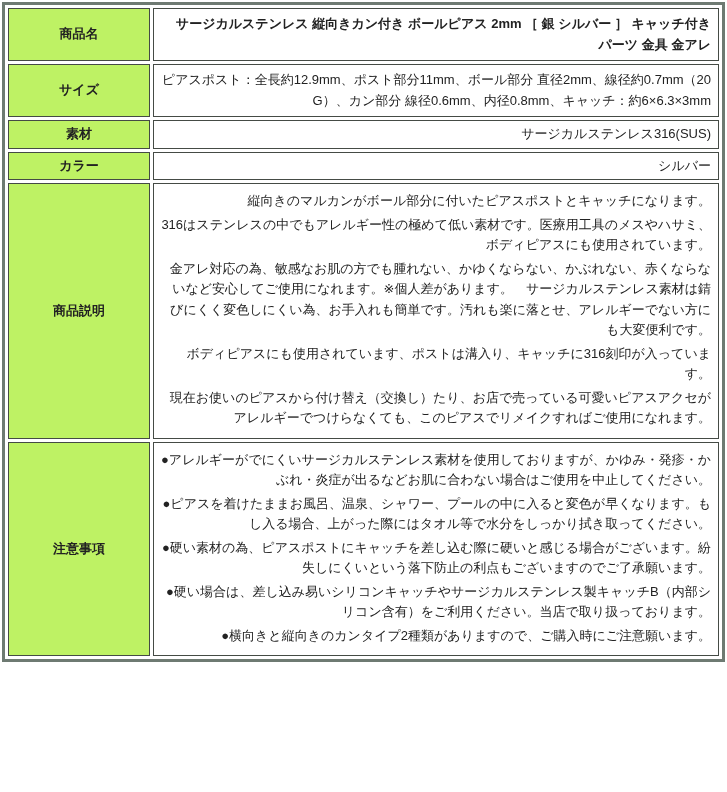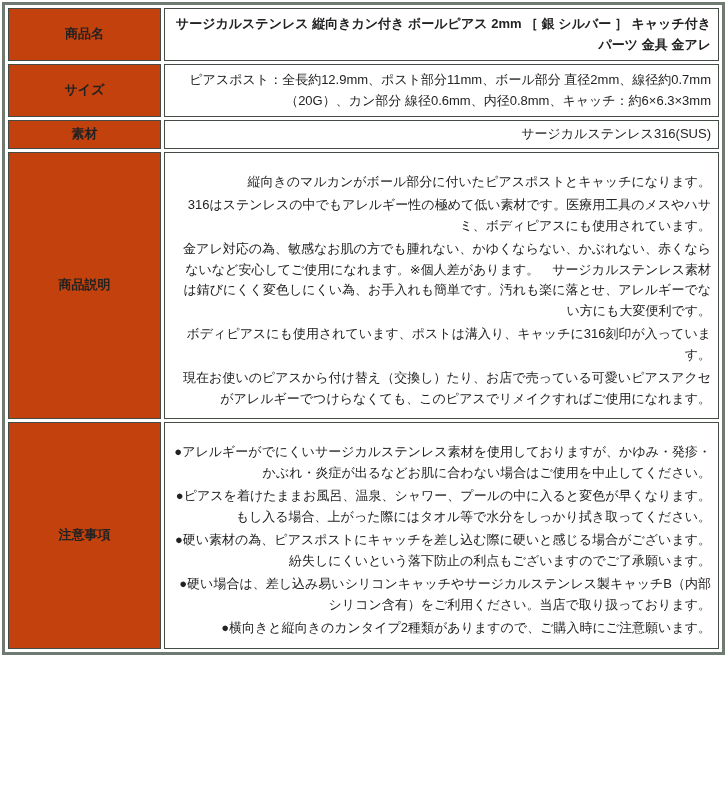--- a/index.html
+++ b/index.html
@@ -28,61 +28,65 @@
     border: 1px solid #454b45;
     font-size: 13px;
     line-height: 20.5px;
     padding: 3px 7px;
     vertical-align: middle;
     box-sizing: border-box;
     word-break: break-all;
     text-align: right;
   }
   td.label {
-    width: 153px;
-    background: #c2410c;
+    width: 142px;
+    background: #bef264;
     text-align: center;
     font-weight: bold;
   }
   td.value {
     background: #ffffff;
   }
   td.value.bold {
     font-weight: bold;
   }
   tr.h-2line td { height: 53px; }
   tr.h-1line td { height: 28px; }
   td.value p {
     margin: 0;
   }
   td.value p + p {
     margin-top: 3px;
   }
   tr.para-row td.value {
-    padding-top: 19px;
+    padding-top: 7px;
     padding-bottom: 9px;
   }
 </style>
 </head>
 <body>
 
 <div class="page">
   <table class="spec">
     <tbody>
       <tr class="h-2line">
         <td class="label">商品名</td>
         <td class="value bold">サージカルステンレス 縦向きカン付き ボールピアス 2mm ［ 銀 シルバー ］ キャッチ付き パーツ 金具 金アレ</td>
       </tr>
       <tr class="h-2line">
         <td class="label">サイズ</td>
         <td class="value">ピアスポスト：全長約12.9mm、ポスト部分11mm、ボール部分 直径2mm、線径約0.7mm（20G）、カン部分 線径0.6mm、内径0.8mm、キャッチ：約6×6.3×3mm</td>
       </tr>
       <tr class="h-1line">
         <td class="label">素材</td>
         <td class="value">サージカルステンレス316(SUS)</td>
+      </tr>
+      <tr class="h-1line">
+        <td class="label">カラー</td>
+        <td class="value">シルバー</td>
       </tr>
       <tr class="para-row">
         <td class="label">商品説明</td>
         <td class="value">
           <p>縦向きのマルカンがボール部分に付いたピアスポストとキャッチになります。</p>
           <p>316はステンレスの中でもアレルギー性の極めて低い素材です。医療用工具のメスやハサミ、ボディピアスにも使用されています。</p>
           <p>金アレ対応の為、敏感なお肌の方でも腫れない、かゆくならない、かぶれない、赤くならないなど安心してご使用になれます。※個人差があります。　サージカルステンレス素材は錆びにくく変色しにくい為、お手入れも簡単です。汚れも楽に落とせ、アレルギーでない方にも大変便利です。</p>
           <p>ボディピアスにも使用されています、ポストは溝入り、キャッチに316刻印が入っています。</p>
           <p>現在お使いのピアスから付け替え（交換し）たり、お店で売っている可愛いピアスアクセがアレルギーでつけらなくても、このピアスでリメイクすればご使用になれます。</p>
         </td>

